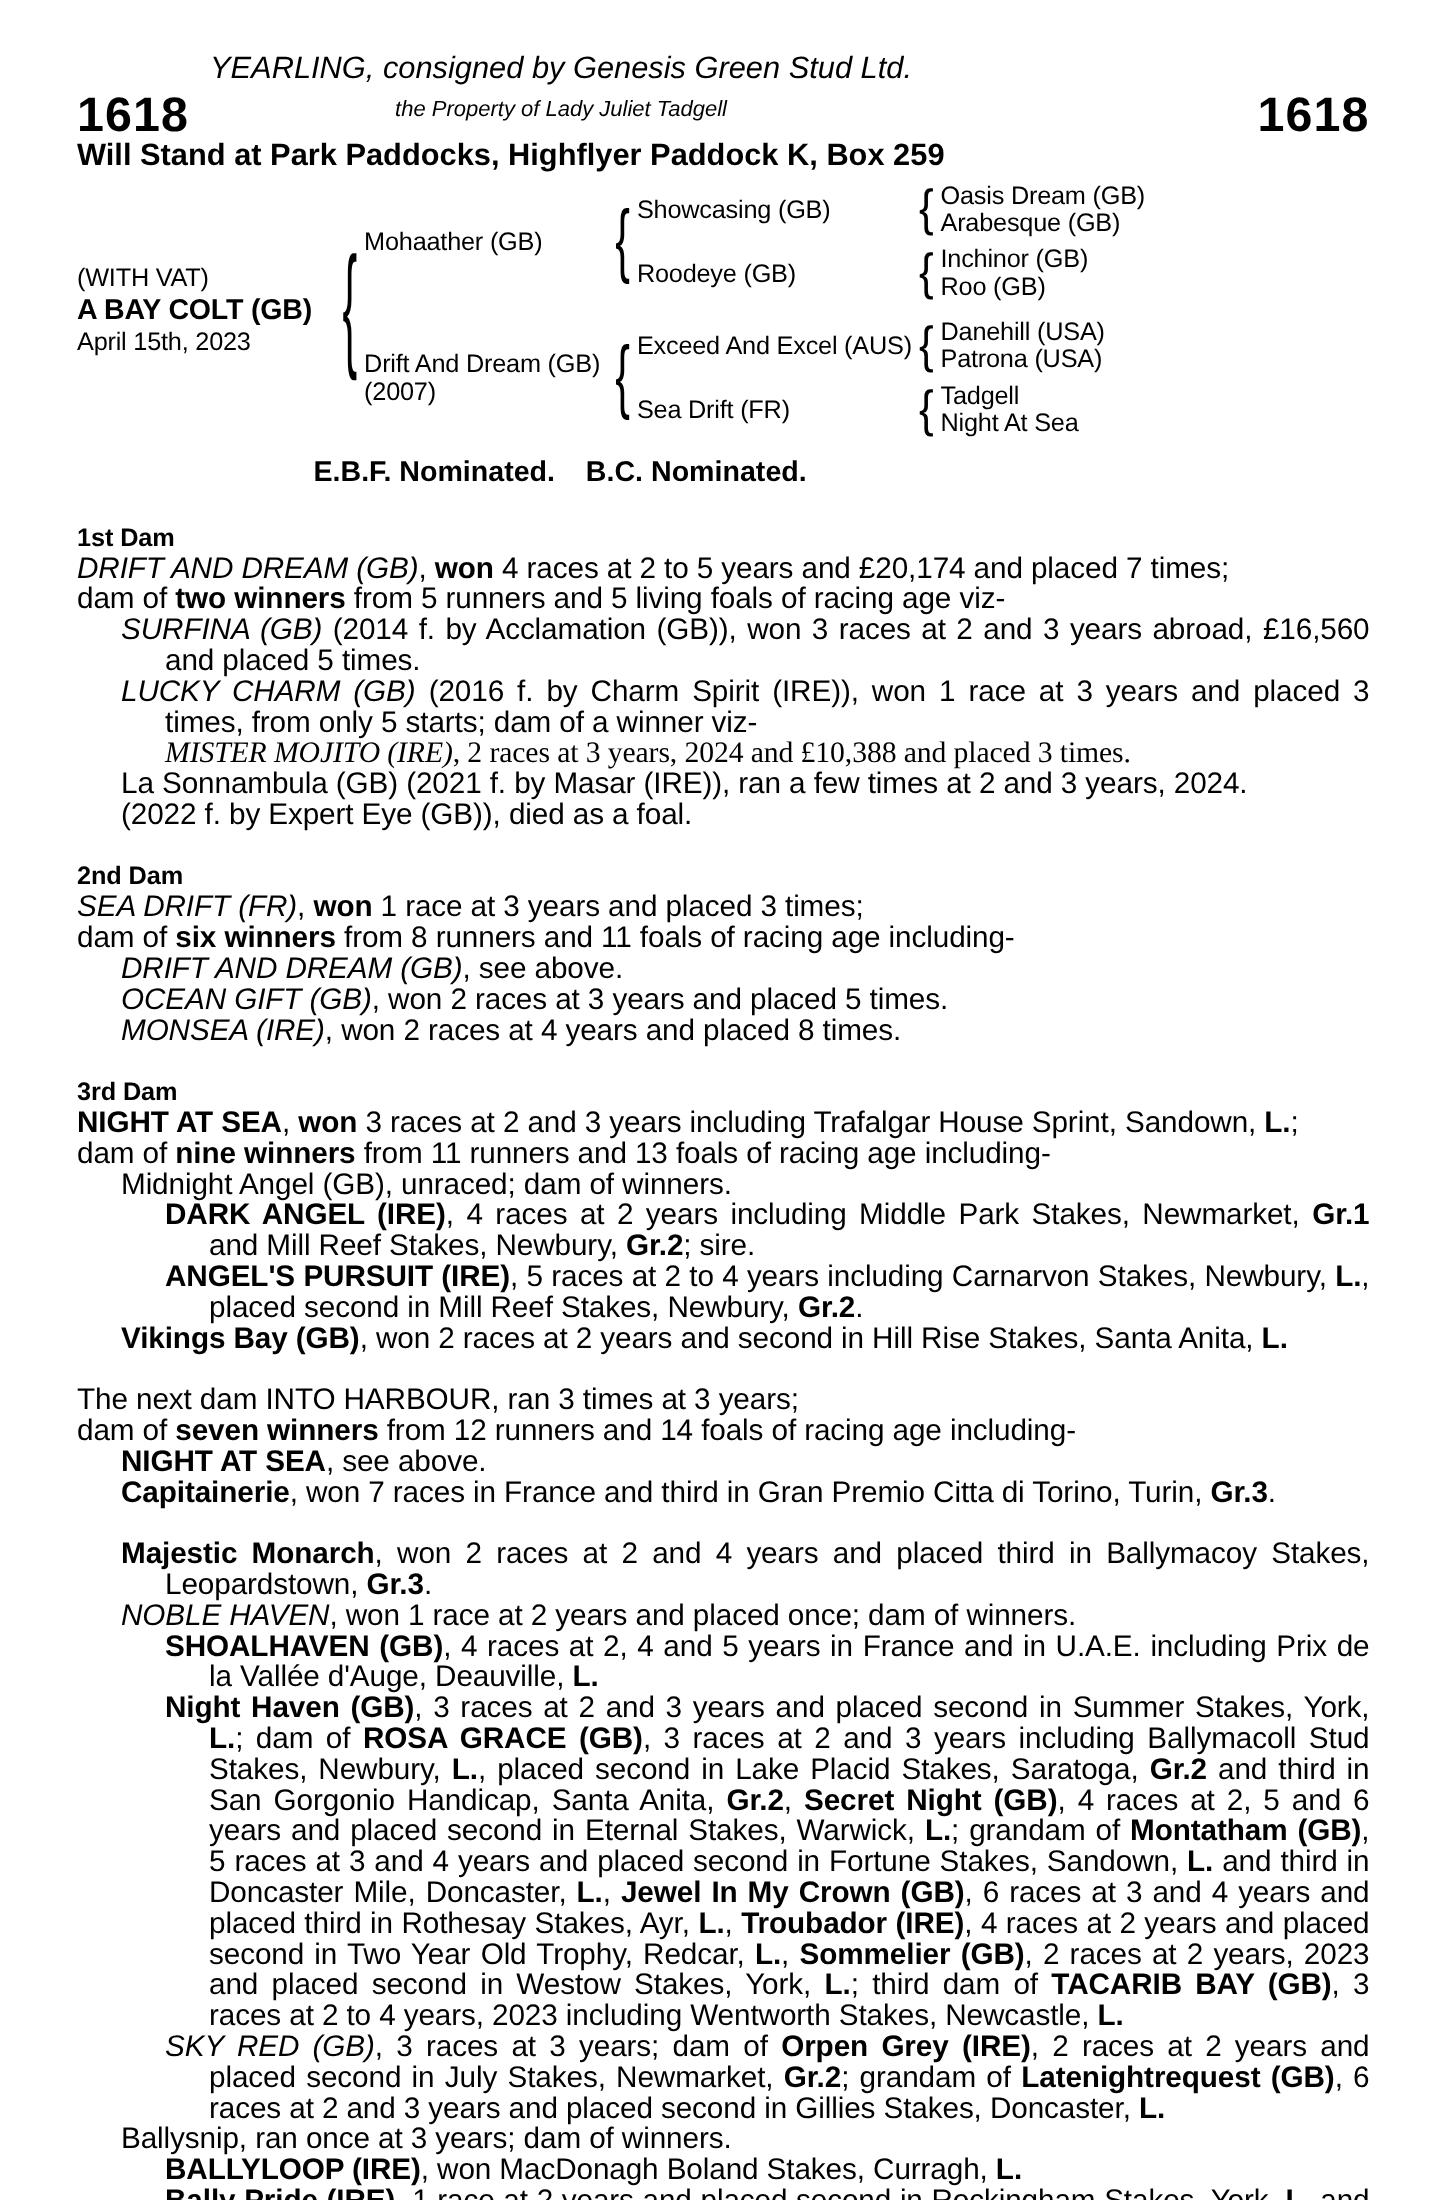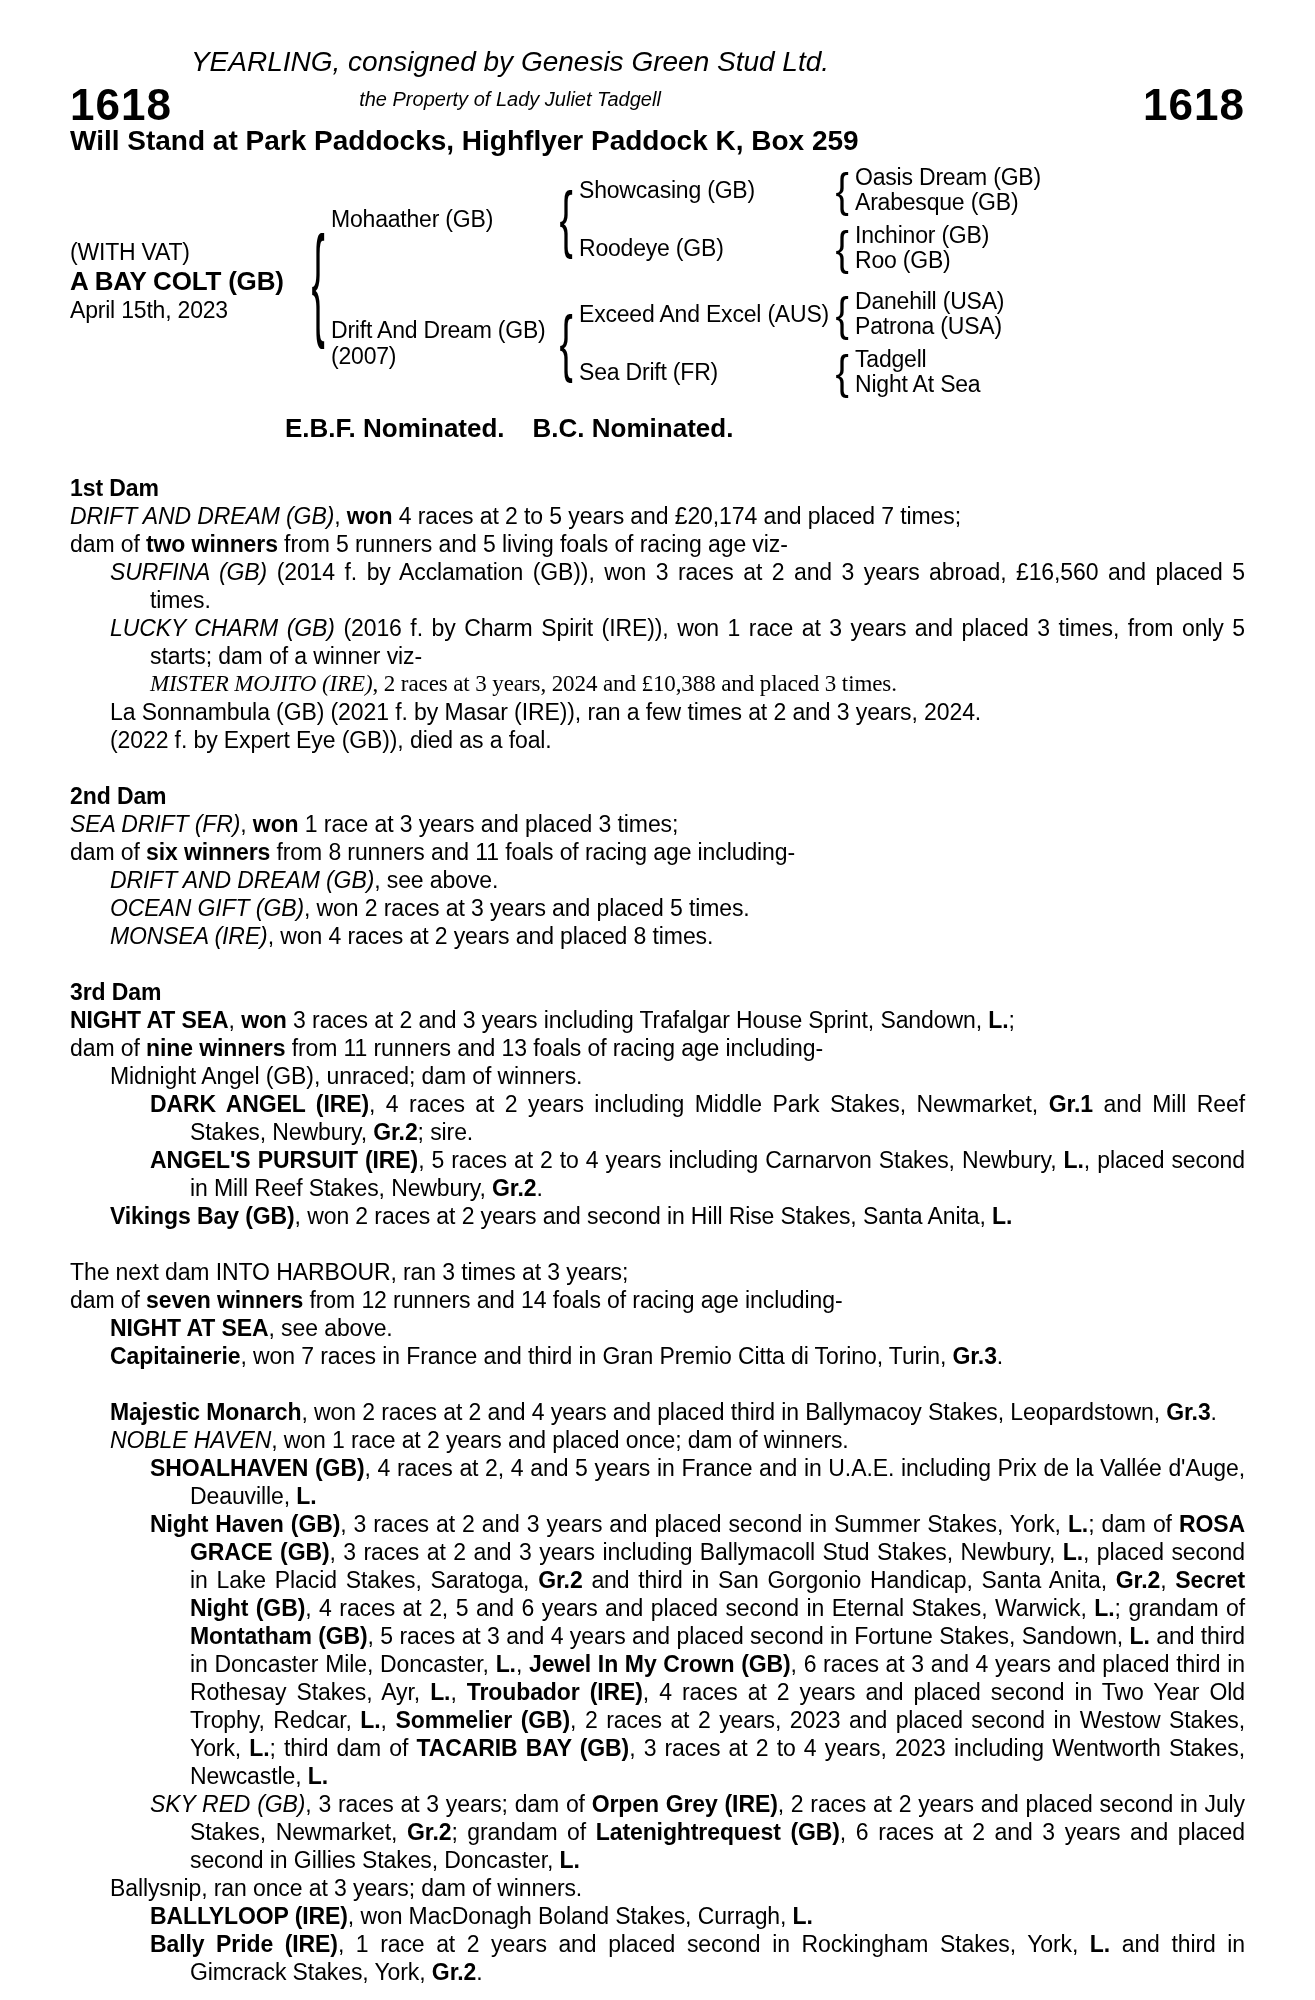--- a/index.html
+++ b/index.html
@@ -40,21 +40,21 @@
   .g2brace span{transform:scaleY(1.85);}
   .mainbrace span{transform:scaleY(3.1);}
 
   
   .noms{display:flex;gap:28px;margin:16px 70px 30px 285px;font-size:26px;font-weight:bold;}
 
   
   #cat-body{margin:0 70px;letter-spacing:-0.1px;}
   .section{margin-bottom:28px;}
   .sec-heading{font-size:23px;line-height:28px;font-weight:bold;}
-  .para{font-size:23px;line-height:28px;text-align:justify;}
+  .para{font-size:27px;line-height:28px;text-align:justify;}
 </style>
 </head>
 <body>
 
 <div class="page">
 
   <div class="header">
     <div class="consignor">YEARLING, consigned by Genesis Green Stud Ltd.</div>
     <div class="lot lot-left">1618</div>
     <div class="lot lot-right">1618</div>
@@ -152,21 +152,21 @@
         <div class="para" style="padding-left: 120px; text-indent: -40px; font-family: Liberation Serif, serif;"><span class="i">MISTER MOJITO (IRE)</span><span>, 2 races at 3 years, 2024 and £10,388 and placed 3 times.</span></div>
         <div class="para" style="padding-left: 80px; text-indent: -40px;"><span>La Sonnambula (GB) (2021 f. by Masar (IRE)), ran a few times at 2 and 3 years, 2024.</span></div>
         <div class="para" style="padding-left: 80px; text-indent: -40px;"><span>(2022 f. by Expert Eye (GB)), died as a foal.</span></div>
       </div>
       <div class="section">
         <div class="sec-heading">2nd Dam</div>
         <div class="para" style="padding-left: 40px; text-indent: -40px;"><span class="i">SEA DRIFT (FR)</span><span>, </span><span class="b">won</span><span> 1 race at 3 years and placed 3 times;</span></div>
         <div class="para" style="padding-left: 40px; text-indent: -40px;"><span>dam of </span><span class="b">six winners</span><span> from 8 runners and 11 foals of racing age including-</span></div>
         <div class="para" style="padding-left: 80px; text-indent: -40px;"><span class="i">DRIFT AND DREAM (GB)</span><span>, see above.</span></div>
         <div class="para" style="padding-left: 80px; text-indent: -40px;"><span class="i">OCEAN GIFT (GB)</span><span>, won 2 races at 3 years and placed 5 times.</span></div>
-        <div class="para" style="padding-left: 80px; text-indent: -40px;"><span class="i">MONSEA (IRE)</span><span>, won 4 races at 2 years and placed 8 times.</span></div>
+        <div class="para" style="padding-left: 80px; text-indent: -40px;"><span class="i">MONSEA (IRE)</span><span>, won 2 races at 4 years and placed 8 times.</span></div>
       </div>
       <div class="section">
         <div class="sec-heading">3rd Dam</div>
         <div class="para" style="padding-left: 40px; text-indent: -40px;"><span class="b">NIGHT AT SEA</span><span>, </span><span class="b">won</span><span> 3 races at 2 and 3 years including Trafalgar House Sprint, Sandown, </span><span class="b">L.</span><span>;</span></div>
         <div class="para" style="padding-left: 40px; text-indent: -40px;"><span>dam of </span><span class="b">nine winners</span><span> from 11 runners and 13 foals of racing age including-</span></div>
         <div class="para" style="padding-left: 80px; text-indent: -40px;"><span>Midnight Angel (GB), unraced; dam of winners.</span></div>
         <div class="para" style="padding-left: 120px; text-indent: -40px;"><span class="b">DARK ANGEL (IRE)</span><span>, 4 races at 2 years including Middle Park Stakes, Newmarket, </span><span class="b">Gr.1</span><span> and Mill Reef Stakes, Newbury, </span><span class="b">Gr.2</span><span>; sire.</span></div>
         <div class="para" style="padding-left: 120px; text-indent: -40px;"><span class="b">ANGEL'S PURSUIT (IRE)</span><span>, 5 races at 2 to 4 years including Carnarvon Stakes, Newbury, </span><span class="b">L.</span><span>, placed second in Mill Reef Stakes, Newbury, </span><span class="b">Gr.2</span><span>.</span></div>
         <div class="para" style="padding-left: 80px; text-indent: -40px;"><span class="b">Vikings Bay (GB)</span><span>, won 2 races at 2 years and second in Hill Rise Stakes, Santa Anita, </span><span class="b">L.</span></div>
       </div>

